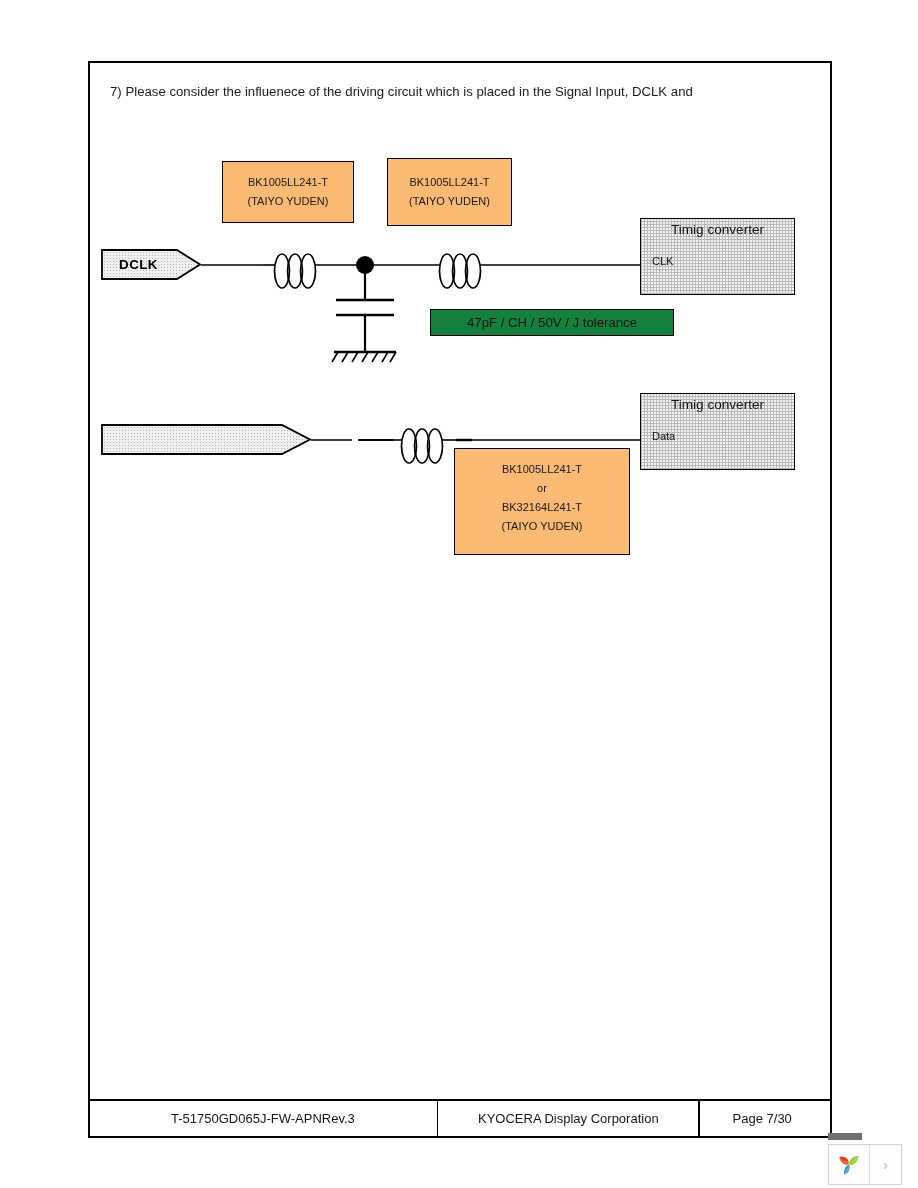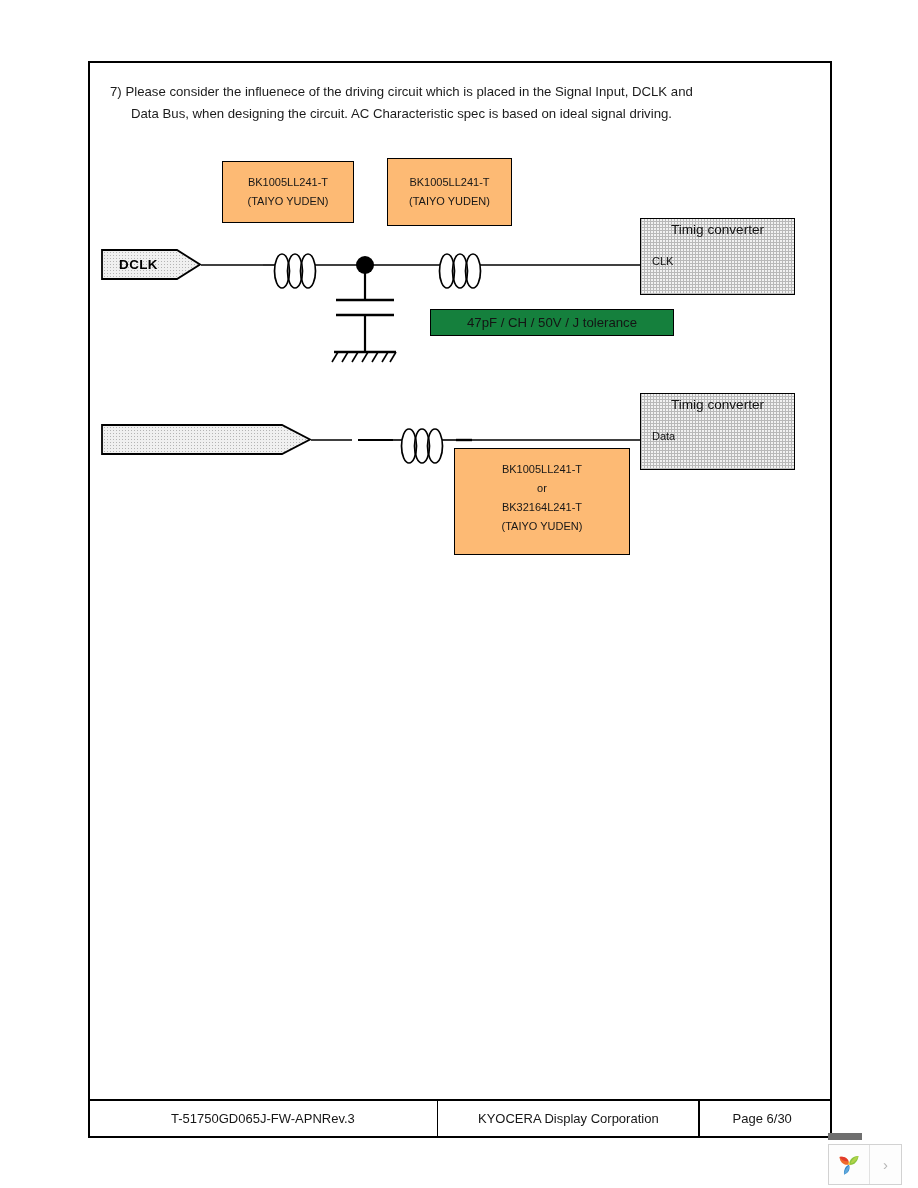--- a/index.html
+++ b/index.html
@@ -214,21 +214,20 @@
 </head>
 <body>
 
 <div id="page-sheet">
 
   <div id="note-block">
     <span class="note-line-1">
       <span>7)</span>
       <span>Please consider the influenece of the driving circuit which is placed in the Signal Input, DCLK  and</span>
     </span>
-    <span class="note-line-2">Data Bus, when designing the circuit. AC Characteristic spec is based on ideal signal driving.</span>
   </div>
 
   <div id="circuit-area">
 
     <svg id="circuit-svg" width="740" height="560">
       <defs>
         <pattern id="stipple" width="3" height="3" patternUnits="userSpaceOnUse">
           <rect width="3" height="3" fill="#f0f0f0"></rect>
           <rect width="1" height="1" fill="#b4b4b4"></rect>
         </pattern>
@@ -337,21 +336,21 @@
     </div>
 
   </div>
 
   <div id="footer-table">
     <div class="footer-cell" id="footer-cell-doc">
       <span id="footer-doc-id">T-51750GD065J-FW-APN</span>
       <span id="footer-rev">Rev.3</span>
     </div>
     <div class="footer-cell" id="footer-cell-corp">KYOCERA Display Corporation</div>
-    <div class="footer-cell" id="footer-cell-page">Page 6/30</div>
+    <div class="footer-cell" id="footer-cell-page">Page 7/30</div>
   </div>
 
 </div>
 
 <div id="viewer-scrollbar-stub"></div>
 
 <div id="viewer-controls">
   <div id="viewer-logo-button">
     <svg width="26" height="26" viewBox="0 0 26 26">
 

